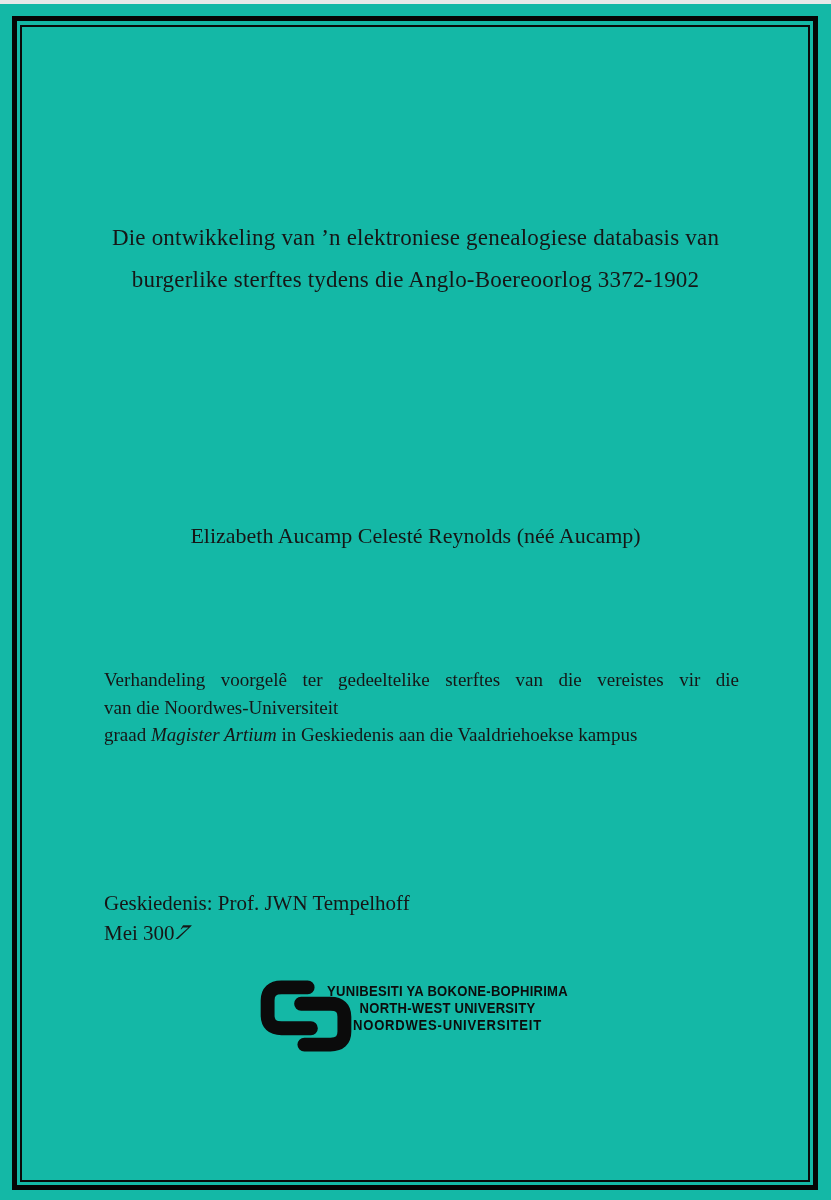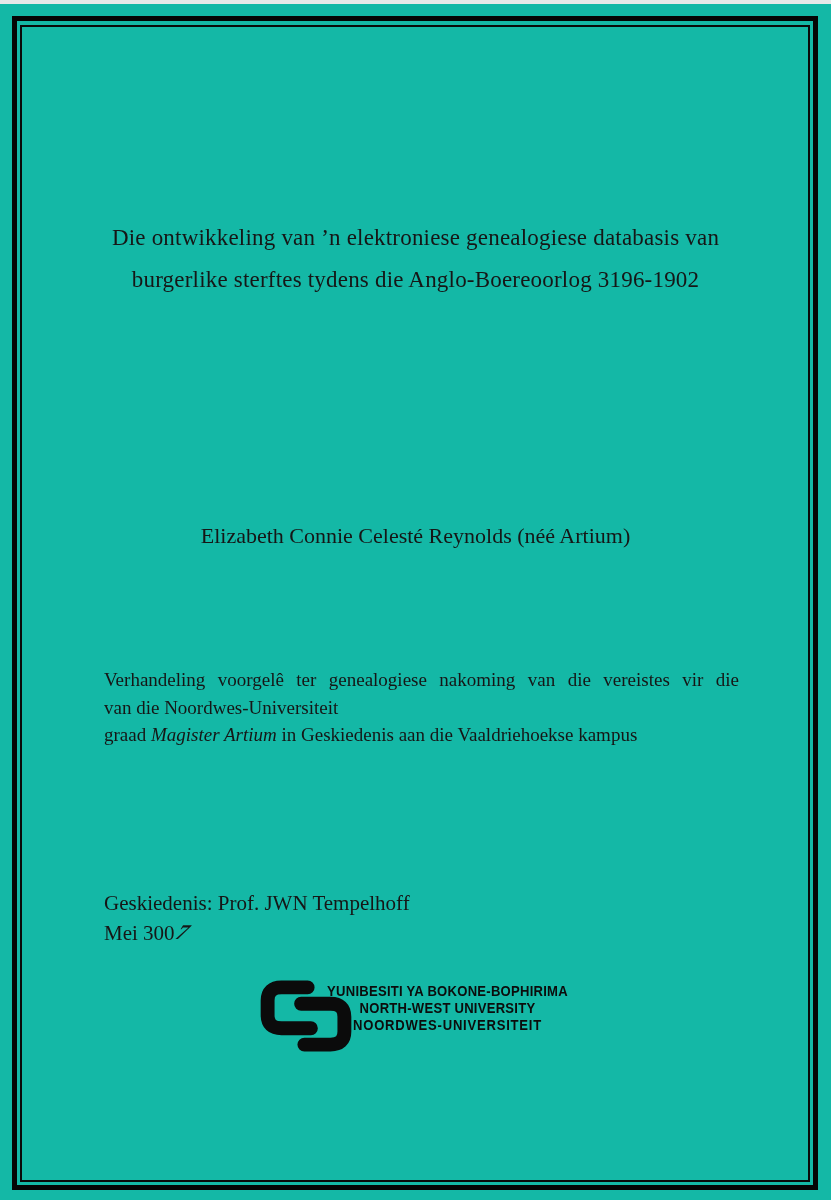--- a/index.html
+++ b/index.html
@@ -90,28 +90,28 @@
 </head>
 <body>
 
 <div class="page">
 
   <div class="frame-outer"></div>
   <div class="frame-inner"></div>
 
   <div class="title-block">
     <div>Die ontwikkeling van ’n elektroniese genealogiese databasis van</div>
-    <div>burgerlike sterftes tydens die Anglo-Boereoorlog 3196-1902</div>
+    <div>burgerlike sterftes tydens die Anglo-Boereoorlog 3372-1902</div>
   </div>
 
 
-  <div class="author">Elizabeth Connie Celesté Reynolds (néé Artium)</div>
+  <div class="author">Elizabeth Aucamp Celesté Reynolds (néé Aucamp)</div>
 
   <div class="statement">
-    <div class="justified">Verhandeling voorgelê ter genealogiese nakoming van die vereistes vir die</div>
+    <div class="justified">Verhandeling voorgelê ter gedeeltelike sterftes van die vereistes vir die</div>
     <div>van die Noordwes-Universiteit</div>
     <div><span>graad </span><span class="italic">Magister Artium</span><span> in Geskiedenis aan die Vaaldriehoekse kampus</span></div>
   </div>
 
   <div class="supervisor-block">
     <div>Geskiedenis: Prof. JWN Tempelhoff</div>
     <div><span>Mei 300</span><span class="date-digit">7</span></div>
   </div>
 
   <div class="logo">

